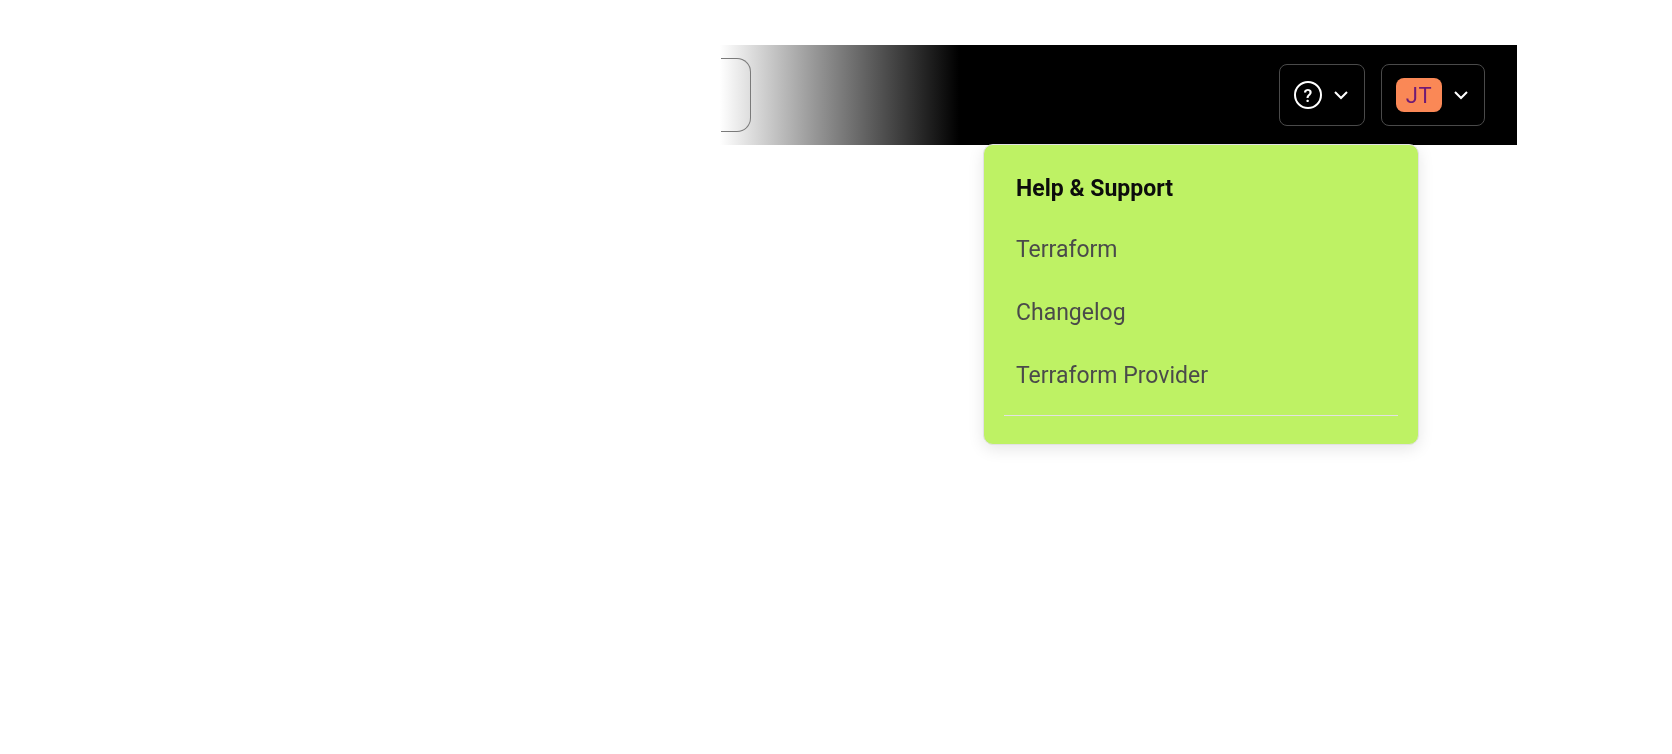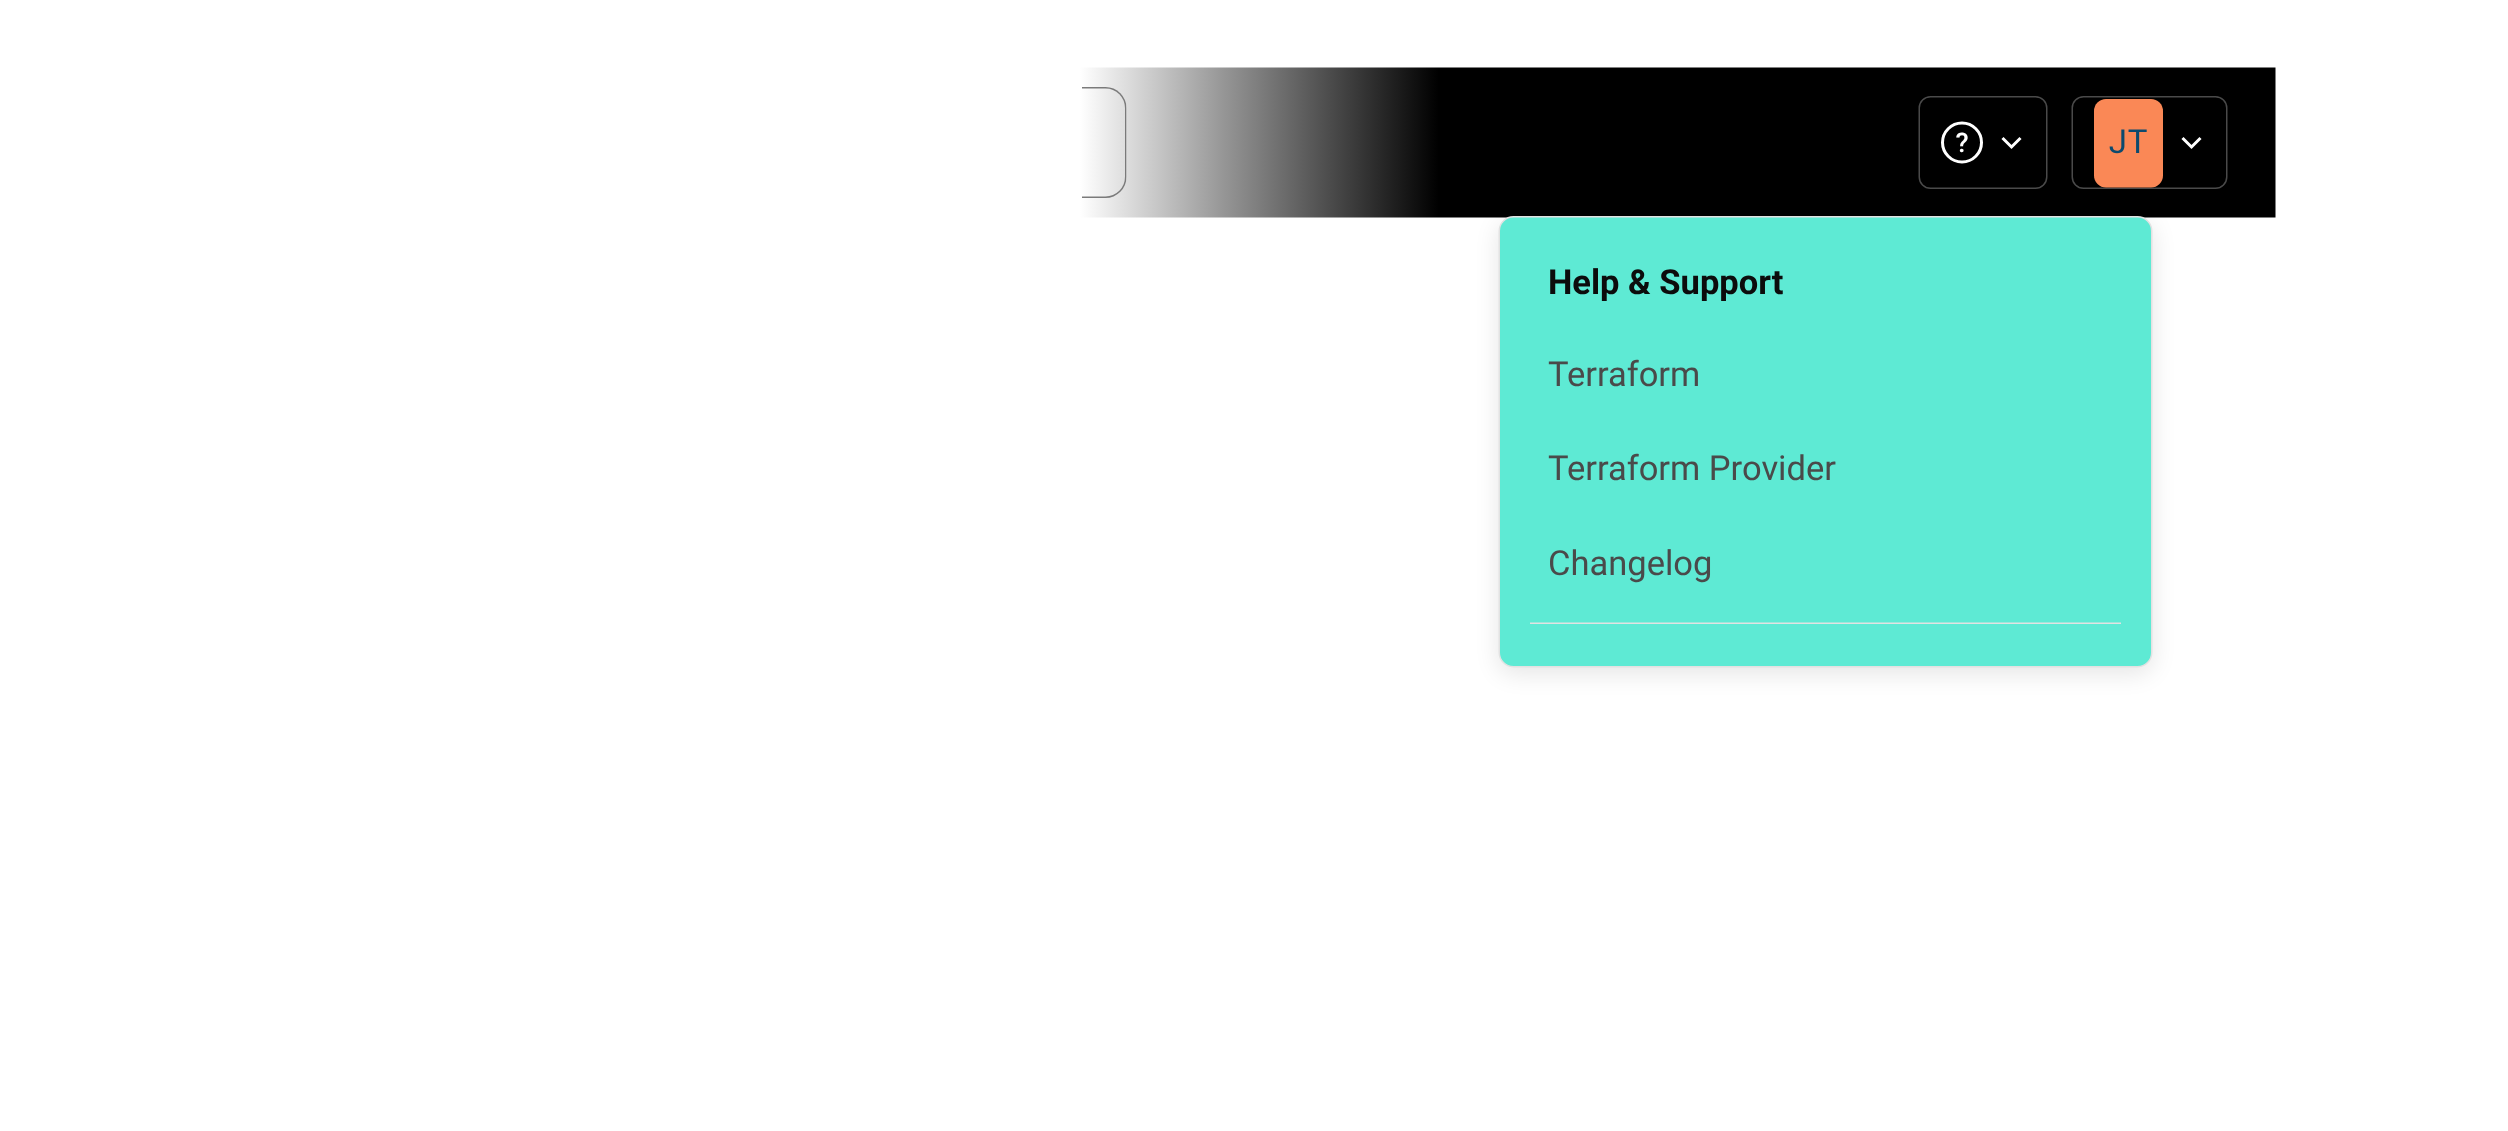--- a/index.html
+++ b/index.html
@@ -63,43 +63,42 @@
     .chevron-down svg {
       stroke: #ffffff;
       stroke-width: 2;
       fill: none;
     }
     .user-btn {
       background: #000000;
     }
     .avatar {
       width: 46px;
-      height: 59px;
+      height: 34px;
       background: #fa8856;
       border-radius: 8px;
       display: flex;
       align-items: center;
       justify-content: center;
-      color: #0c4a6e;
+      color: #701a75;
       font-size: 22px;
       font-weight: 400;
       letter-spacing: 0.5px;
     }
     .dropdown {
       position: absolute;
       top: 144px;
       left: 983px;
       width: 436px;
-      background: #5eead4;
+      background: #bef264;
       border: 1px solid #e2e2e2;
       border-radius: 10px;
       box-shadow: 0 4px 16px rgba(0,0,0,0.1);
       padding: 20px 0;
       z-index: 10;
-      margin-left: 16px;
     }
     .dropdown-header {
       font-size: 23px;
       font-weight: 700;
       color: #0c0c0c;
       padding: 10px 32px 16px 32px;
     }
     .dropdown-item {
       font-size: 23px;
       font-weight: 400;
@@ -146,16 +145,16 @@
         </svg>
     </span>
   </div>
 </div>
 
 <div class="search-outline"></div>
 
 <div class="dropdown">
   <div class="dropdown-header">Help &amp; Support</div>
   <div class="dropdown-item">Terraform</div>
+  <div class="dropdown-item">Changelog</div>
   <div class="dropdown-item">Terraform Provider</div>
-  <div class="dropdown-item">Changelog</div>
   <div class="dropdown-divider"></div>
 </div>
 
 </body></html>

